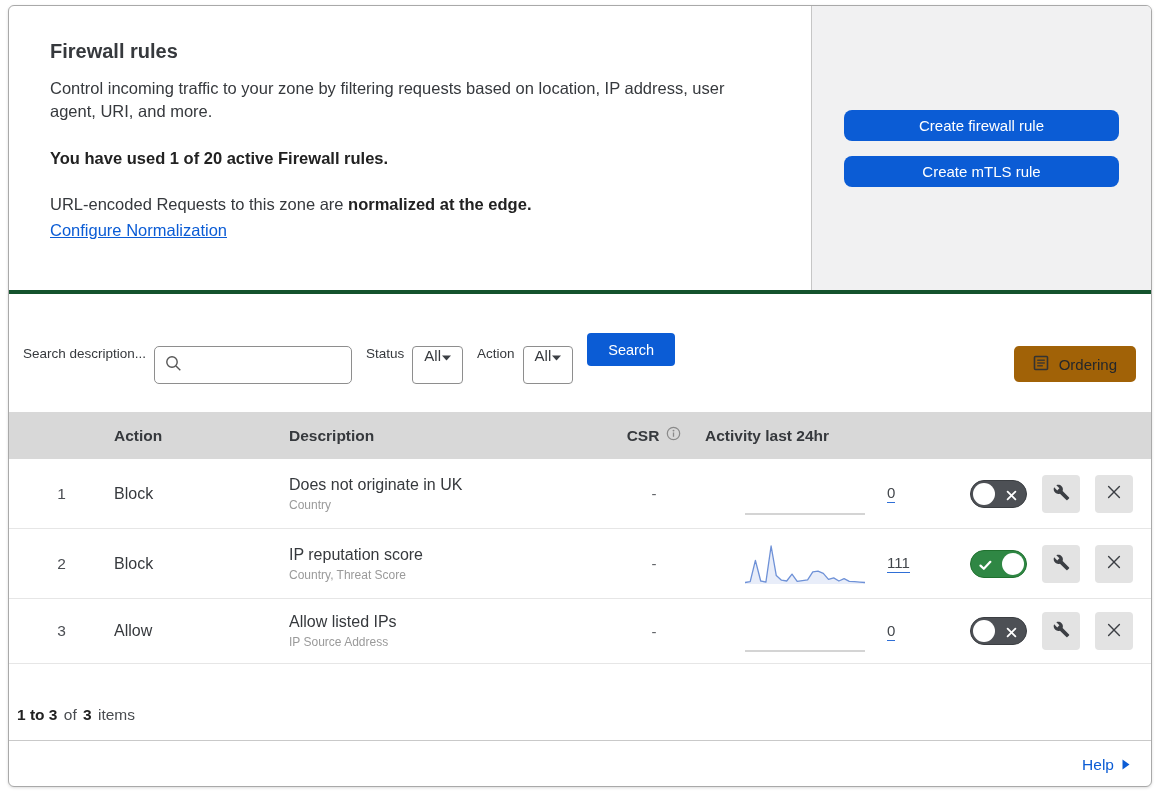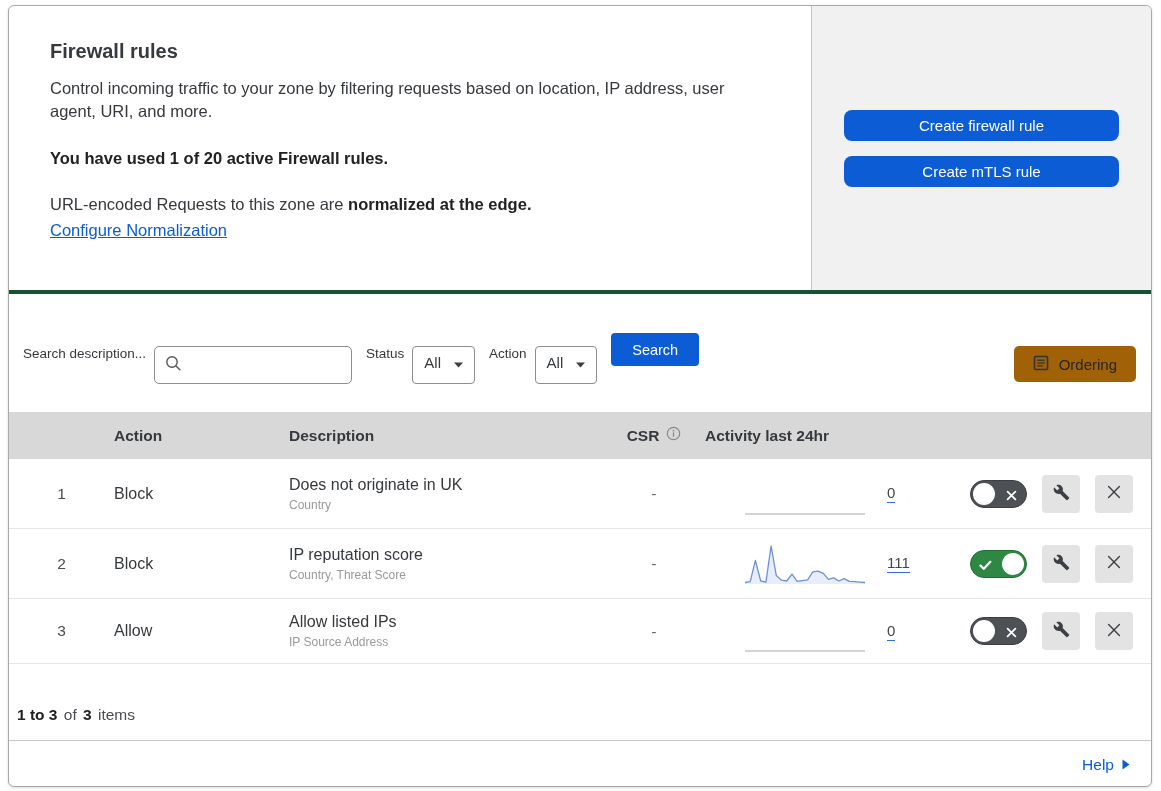--- a/index.html
+++ b/index.html
@@ -49,21 +49,21 @@
   }
   .fgroup { display:flex; gap:8px; }
   .flabel { font-size:13.5px; color:#36393d; }
   .search-box {
     width:198px; height:38px; border:1px solid #8e8e8e; border-radius:5px;
     display:flex; align-items:center; gap:8px; padding:0 10px; background:#fff;
   }
   .search-box input { border:none; outline:none; flex:1; min-width:0; font-size:15px; font-family:inherit; color:#36393d; background:transparent; }
   .select {
     height:38px; border:1px solid #8e8e8e; border-radius:4px; background:#fff;
-    display:flex; align-items:flex-end; gap:13px; padding:12px 11px;
+    display:flex; align-items:flex-start; gap:1px; padding:0 11px;
     font-size:15px; color:#36393d; font-family:inherit; cursor:pointer;
   }
   .btn-search {
     height:33px; padding:0 21px; background:#0b5cd5; color:#fff; border:none; border-radius:4px;
     font-size:14.5px; font-family:inherit; cursor:pointer; margin-bottom:18px;
   }
   .btn-ordering {
     margin-left:auto; height:36px; padding:0 19px; margin-bottom:2px;
     background:#a16207; border:none; border-radius:5px;
     font-size:15px; color:#24272b; font-family:inherit; cursor:pointer;

